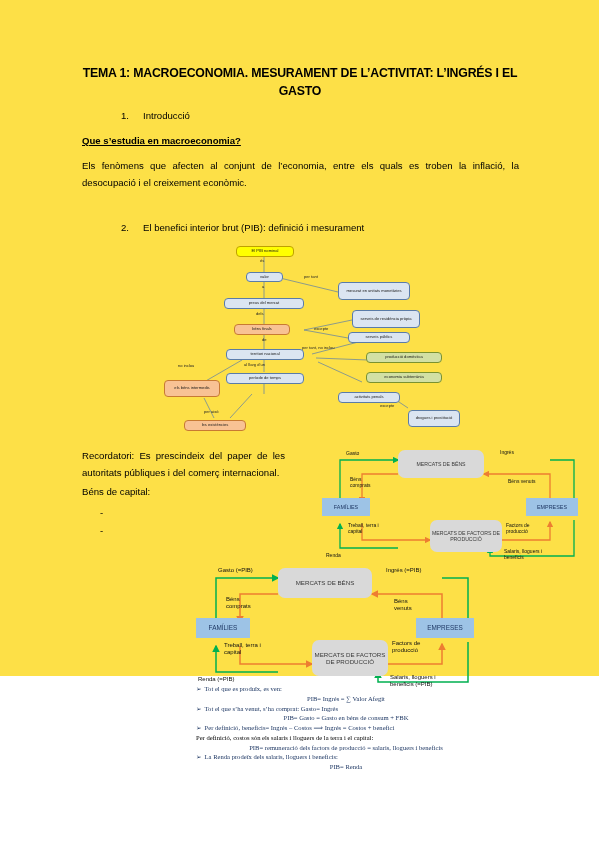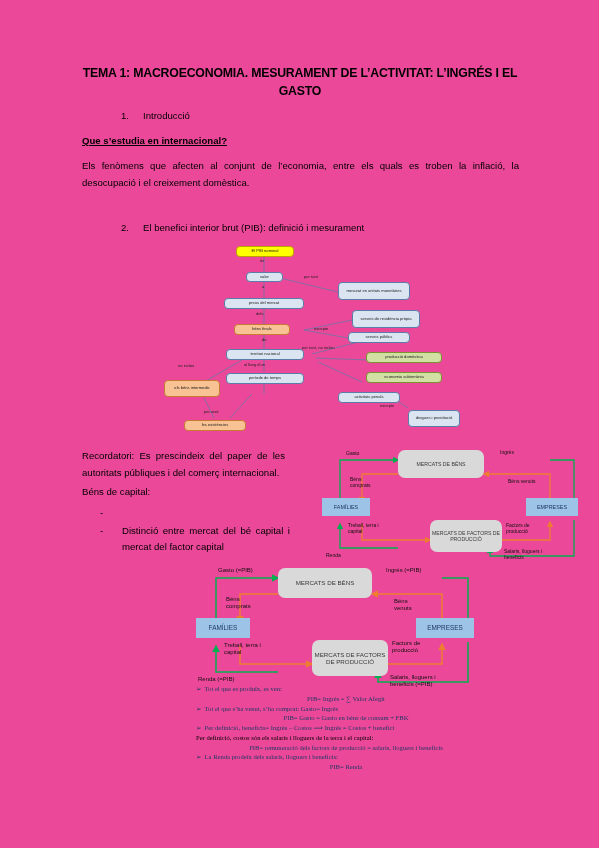--- a/index.html
+++ b/index.html
@@ -1,18 +1,18 @@
 <!DOCTYPE html>
 <html><head>
 <meta charset="utf-8">
 <style>
   html,body{margin:0;padding:0;background:#ffffff;}
   body{width:599px;height:848px;overflow:hidden;
        font-family:"Liberation Sans", sans-serif;color:#000;}
-  .page{position:relative;width:599px;height:848px;background:#ec4899;}
+  .page{position:relative;width:599px;height:676px;background:#fde047;}
 
   .doc-title{position:absolute;left:82px;top:64px;width:436px;text-align:center;
     font-size:12.3px;font-weight:bold;line-height:1.5;letter-spacing:-0.2px;}
 
   .num-item{position:absolute;font-size:9.6px;margin-left:25px;}
   .num-item .n{display:inline-block;width:22px;}
   #sec1{left:96px;top:110px;}
   #sec2{left:96px;top:222px;}
 
   .q-head{position:absolute;left:82px;top:135px;font-size:9.6px;font-weight:bold;
@@ -63,23 +63,23 @@
 <body>
 
 <div class="page">
 
   <div class="doc-title">TEMA 1: MACROECONOMIA. MESURAMENT DE L’ACTIVITAT: L’INGRÉS I EL GASTO</div>
 
   <div class="num-item" id="sec1">
     <span class="n">1.</span><span>Introducció</span>
   </div>
 
-  <div class="q-head">Que s’estudia en internacional?</div>
-
-  <div class="para" id="para1">Els fenòmens que afecten al conjunt de l’economia, entre els quals es troben la inflació, la desocupació i el creixement domèstica.</div>
+  <div class="q-head">Que s’estudia en macroeconomia?</div>
+
+  <div class="para" id="para1">Els fenòmens que afecten al conjunt de l’economia, entre els quals es troben la inflació, la desocupació i el creixement econòmic.</div>
 
   <div class="num-item" id="sec2">
     <span class="n">2.</span><span>El benefici interior brut (PIB): definició i mesurament</span>
   </div>
 
   <div class="cmap">
     <svg viewBox="0 0 316 198">
       <g stroke="#5a7ca8" stroke-width="0.7" fill="none">
         <line x1="112" y1="14" x2="112" y2="30"></line>
         <line x1="112" y1="40" x2="112" y2="56"></line>
@@ -140,21 +140,20 @@
 
   <div class="para" id="para2">Recordatori: Es prescindeix del paper de les autoritats públiques i del comerç internacional.</div>
   <div class="para" id="bkcap">Béns de capital:</div>
 
   <div class="bullets">
     <div class="b">
       <span class="dash">-</span>
     </div>
     <div class="b">
       <span class="dash">-</span>
-      <span class="btxt">Distinció entre mercat del bé capital i mercat del factor capital</span>
     </div>
   </div>
 
   <div class="flow" id="flow-small">
     <svg width="270" height="122" viewBox="0 0 270 122">
       <defs>
         <marker id="gA" markerWidth="5" markerHeight="5" refX="4" refY="2.5" orient="auto">
           <path d="M0,0 L5,2.5 L0,5 z" fill="#00b050"></path>
         </marker>
         <marker id="oA" markerWidth="5" markerHeight="5" refX="4" refY="2.5" orient="auto">

